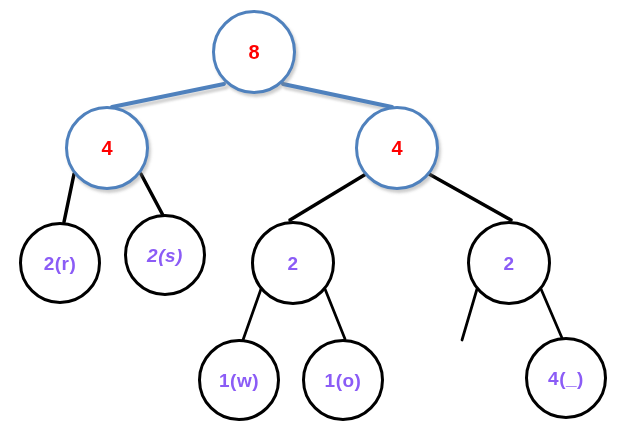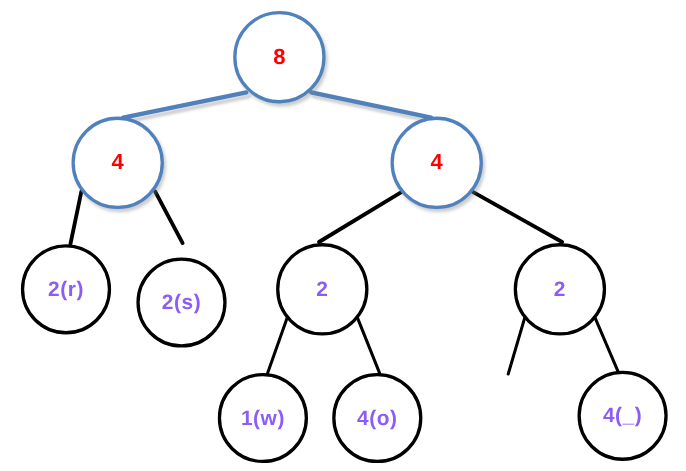--- a/index.html
+++ b/index.html
@@ -40,21 +40,21 @@
 
   .lbl { display: block; line-height: 1; }
   .lbl-red { color: #ff0000; font-size: 20px; }
   .lbl-black { color: #8b5cf6; font-size: 19px; letter-spacing: 0.5px; }
 
   
   #n-root { left: 212px; top: 10px;  width: 84px; height: 84px; }
   #n-l4   { left: 65px;  top: 106px; width: 84px; height: 84px; }
   #n-r4   { left: 355px; top: 106px; width: 84px; height: 84px; }
   #n-2r   { left: 19px;  top: 222px; width: 82px; height: 82px; }
-  #n-2s   { left: 124px; top: 234px; width: 82px; height: 82px; }
+  #n-2s   { left: 124px; top: 214px; width: 82px; height: 82px; font-style: italic; }
   #n-2wo  { left: 251px; top: 221px; width: 84px; height: 84px; }
   #n-2eu  { left: 467px; top: 221px; width: 84px; height: 84px; }
   #n-1w   { left: 198px; top: 339px; width: 82px; height: 82px; }
   #n-1o   { left: 302px; top: 339px; width: 82px; height: 82px; }
   #n-1e   { left: 419px; top: 339px; width: 82px; height: 82px; }
   #n-1u   { left: 525px; top: 337px; width: 82px; height: 82px; }
 </style>
 </head>
 <body>
 
@@ -106,19 +106,19 @@
     <span class="lbl lbl-black">2</span>
   </div>
   <div class="node node-black-mid" id="n-2eu">
     <span class="lbl lbl-black">2</span>
   </div>
 
   <div class="node node-black-low" id="n-1w">
     <span class="lbl lbl-black">1(w)</span>
   </div>
   <div class="node node-black-low" id="n-1o">
-    <span class="lbl lbl-black">4(o)</span>
+    <span class="lbl lbl-black">1(o)</span>
   </div>
   <div class="node node-black-low" id="n-1u">
     <span class="lbl lbl-black">4(_)</span>
   </div>
 
 </div>
 
 </body></html>

